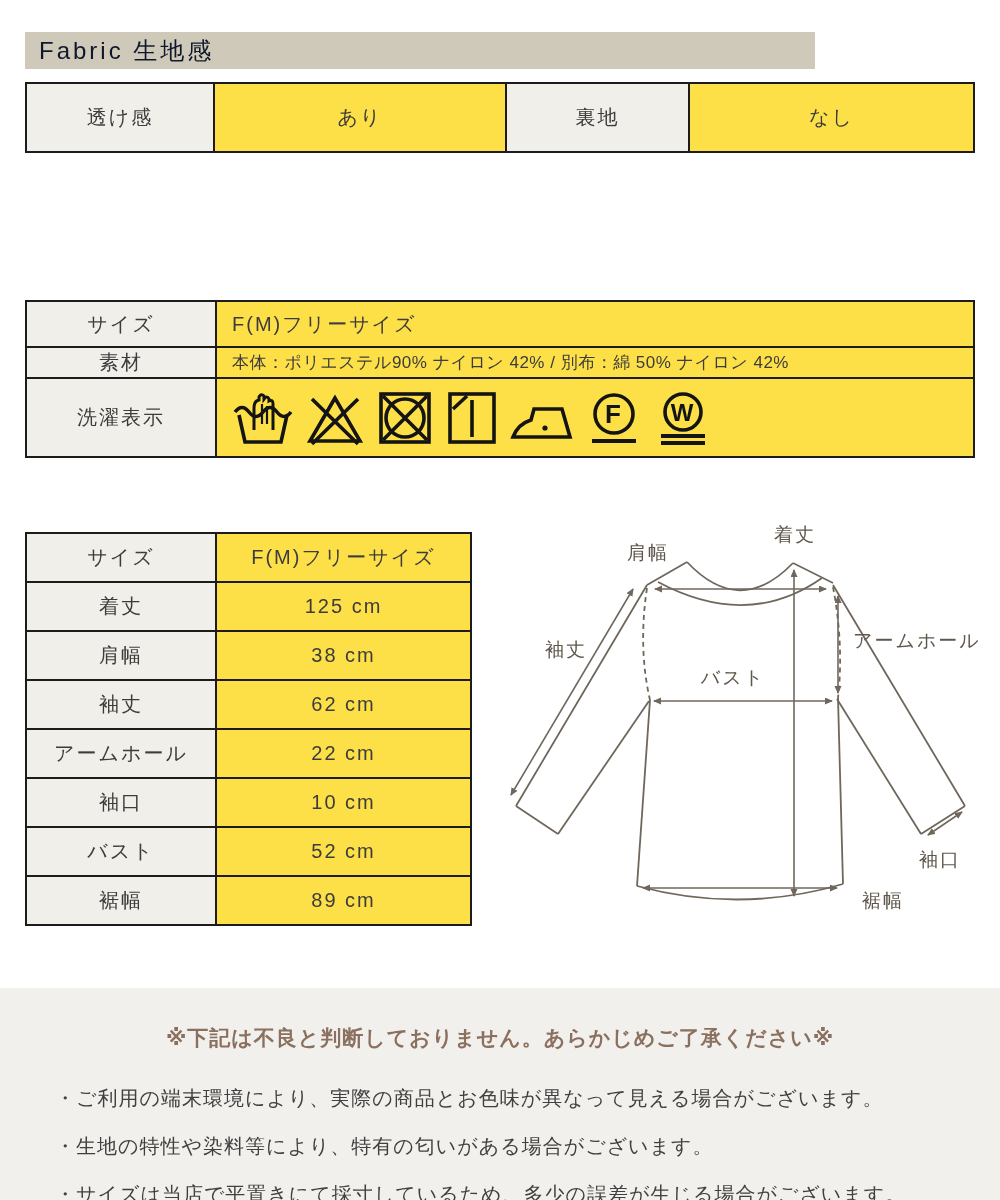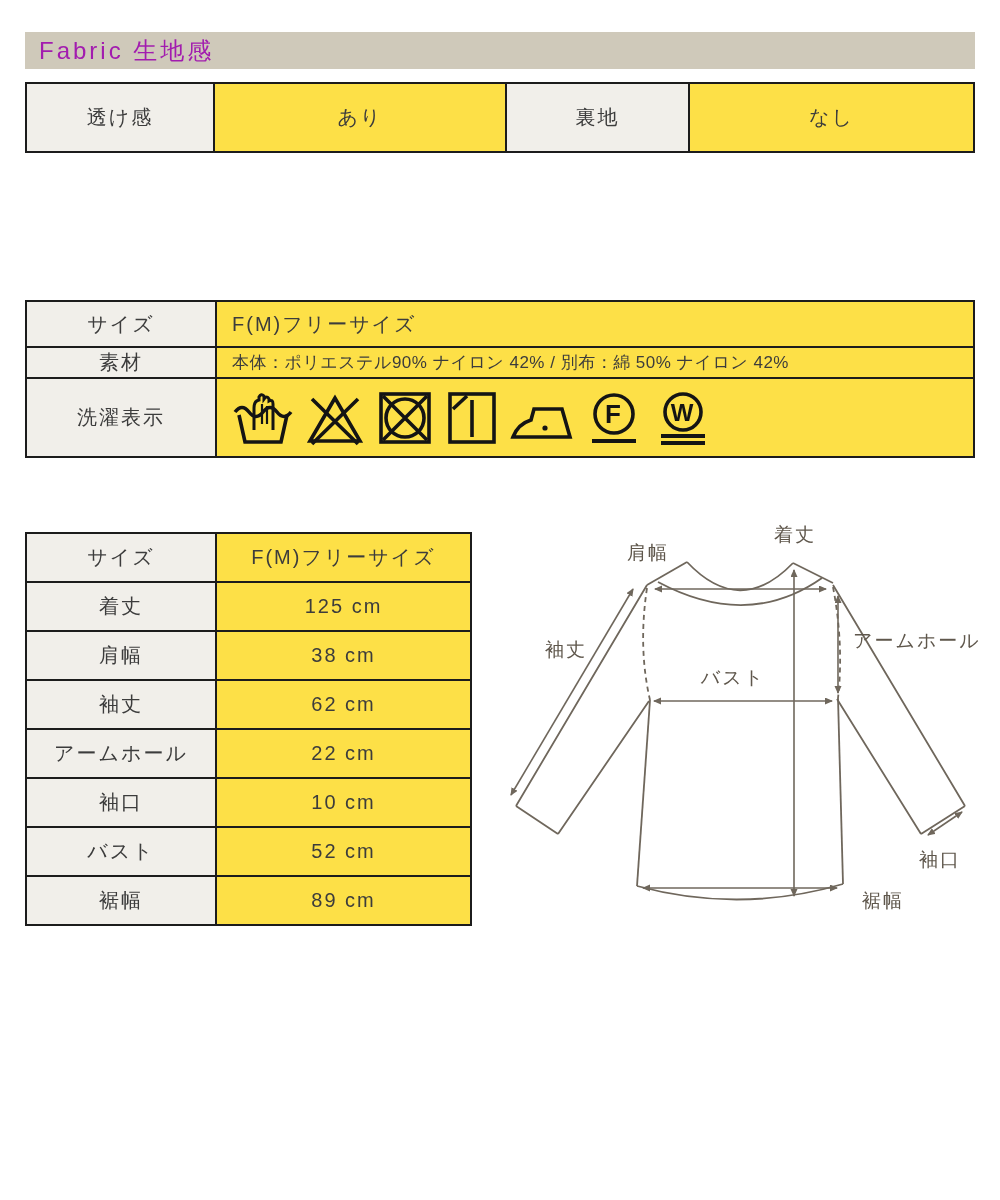--- a/index.html
+++ b/index.html
@@ -1,22 +1,22 @@
 <!DOCTYPE html>
 <html><head>
 <meta charset="utf-8">
 <style>
   * { margin:0; padding:0; box-sizing:border-box; }
   html,body { background:#ffffff; }
   body { font-family:"Liberation Sans","DejaVu Sans",sans-serif; color:#3c3c3c; }
   .page { position:relative; width:1000px; height:1200px; background:#ffffff; overflow:hidden; }
 
   
-  .section-bar { position:absolute; left:25px; width:950px; height:37px;
-    background:#cfc9ba; color:#a21caf; font-size:24px; letter-spacing:3px;
+  .section-bar { position:absolute; left:25px; width:790px; height:37px;
+    background:#cfc9ba; color:#0f172a; font-size:24px; letter-spacing:3px;
     display:flex; align-items:center; padding-left:14px; }
   .fabric-bar { top:32px; }
   .size-bar { top:262px; }
 
   
   table { border-collapse:collapse; position:absolute; table-layout:fixed;padding-left:18px; }
   td { border:2px solid #1c1c1c; font-size:20px; letter-spacing:2px;
        text-align:center; vertical-align:middle; background:#fde047; }
   td.th { background:#f1efea; }
 
@@ -230,14 +230,22 @@
     </g>
     <text x="648" y="559" text-anchor="middle">肩幅</text>
     <text x="795" y="541" text-anchor="middle">着丈</text>
     <text x="566" y="656" text-anchor="middle">袖丈</text>
     <text x="853" y="647" text-anchor="start">アームホール</text>
     <text x="733" y="684" text-anchor="middle">バスト</text>
     <text x="940" y="866" text-anchor="middle">袖口</text>
     <text x="862" y="907" text-anchor="start">裾幅</text>
   </svg>
 
+  <div class="notes">
+    <div class="notes-heading">※下記は不良と判断しておりません。あらかじめご了承ください※</div>
+    <div class="notes-list">
+      <div>・ご利用の端末環境により、実際の商品とお色味が異なって見える場合がございます。</div>
+      <div>・生地の特性や染料等により、特有の匂いがある場合がございます。</div>
+      <div>・サイズは当店で平置きにて採寸しているため、多少の誤差が生じる場合がございます。</div>
+    </div>
+  </div>
 
 </div>
 
 </body></html>

